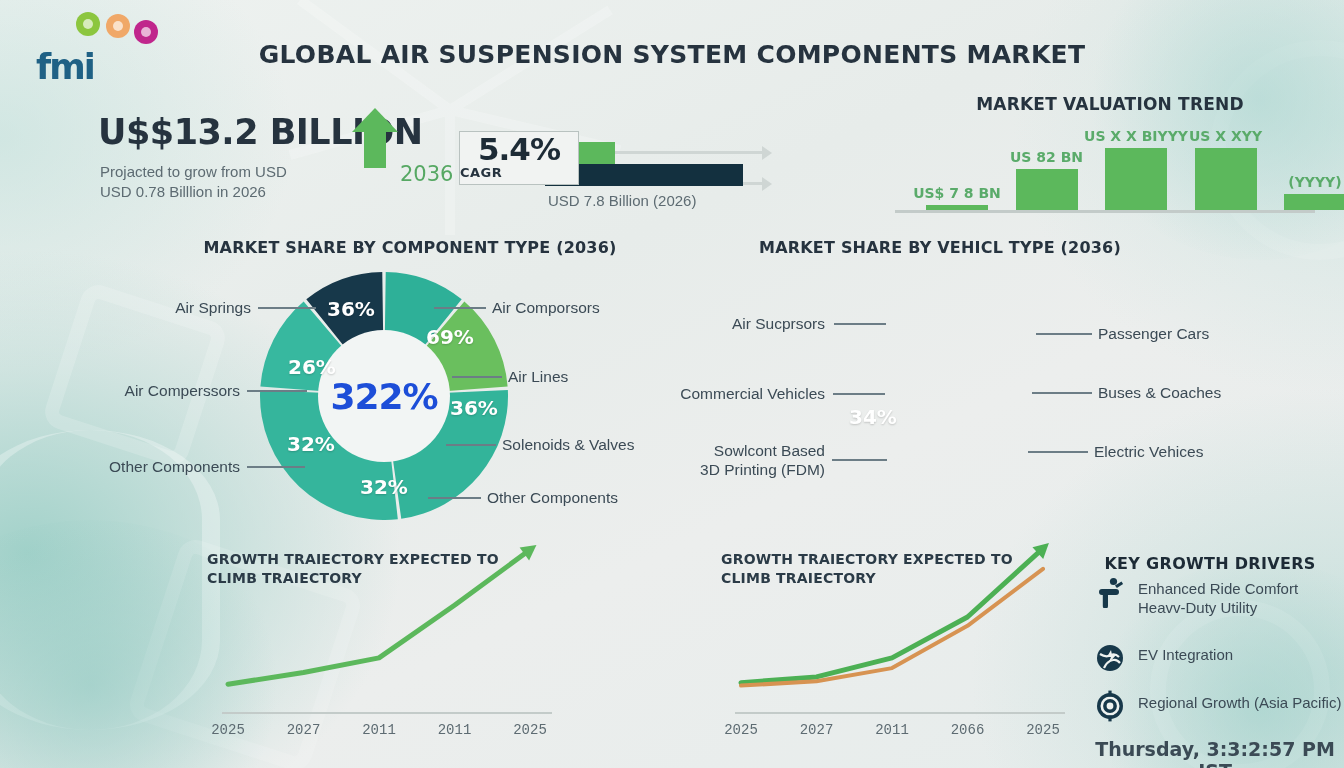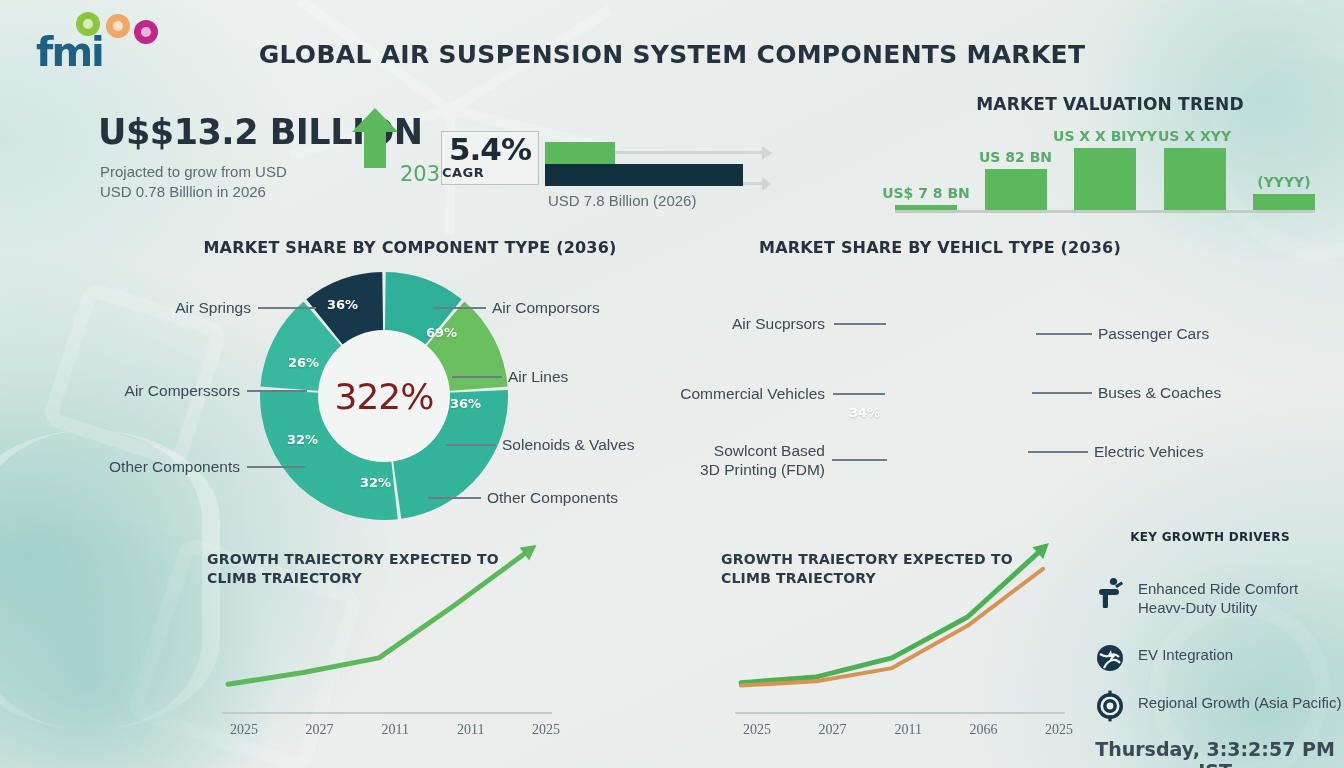--- a/index.html
+++ b/index.html
@@ -38,23 +38,23 @@
     border-right:18px solid rgba(255,255,255,.30);
     border-radius:50% / 30%;
   }
   .tint { position:absolute; border-radius:50%; pointer-events:none; }
 
   
   .logo { position:absolute; left:30px; top:12px; width:120px; height:62px; }
   .logo .dot { position:absolute; width:24px; height:24px; border-radius:50%; }
   .logo .dot i { position:absolute; left:7px; top:7px; width:10px;height:10px;border-radius:50%;background:#fff; opacity:.65;}
   .logo .word {
-    position:absolute; left:6px; top:22px;
+    position:absolute; left:6px; top:37px;
     font-family:"DejaVu Sans", sans-serif;
-    font-weight:bold; font-size:40px; letter-spacing:-2px;
+    font-weight:bold; font-size:35px; letter-spacing:-2px;
     color:#1f6185; line-height:36px;
   }
   .title {
     position:absolute; left:0; top:40px; width:1344px; text-align:center;
     font-family:"DejaVu Sans", sans-serif;
     font-weight:bold; font-size:25px; letter-spacing:.3px;
     color:#26333f;
   }
 
   
@@ -72,21 +72,21 @@
   .arrowup .head {
     position:absolute; left:0; top:0; width:0;height:0;
     border-left:23px solid transparent; border-right:23px solid transparent;
     border-bottom:24px solid #5cb85c;
   }
   .arrowyear {
     position:absolute; left:400px; top:130px;
     font-size:21px; color:#56a863; font-family:"DejaVu Sans",sans-serif;margin-top:32px;
   }
   .cagrbox {
-    position:absolute; left:441px; top:131px; width:98px; height:54px;
+    position:absolute; left:459px; top:131px; width:120px; height:54px;
     background:#f1f3f2; border:1px solid #b9c2c0;
     text-align:center; z-index:4;
   }
   .cagrbox .pct {
     font-family:"DejaVu Sans", sans-serif; font-weight:bold;
     font-size:31px; color:#1d2b36; line-height:34px; letter-spacing:-1px;
   }
   .cagrbox .lbl {
     font-family:"DejaVu Sans", sans-serif; font-weight:bold;
     font-size:13px; color:#26333f; line-height:13px; letter-spacing:.5px;
@@ -106,72 +106,72 @@
   }
 
   
   .mvt-title {
     position:absolute; left:880px; top:94px; width:460px; text-align:center;
     font-family:"DejaVu Sans",sans-serif; font-weight:bold; font-size:17px;
     color:#26333f; letter-spacing:.2px;
   }
   .mvt { position:absolute; left:895px; top:128px; width:420px; height:85px; }
   .mvt .axis { position:absolute; left:0; bottom:0; width:420px; height:3px; background:#c3cbc9; }
-  .mvt .col { position:absolute; bottom:3px; width:62px; }
+  .mvt .col { position:absolute; bottom:3px; width:62px;margin-left:31px; }
   .mvt .bar { width:62px; background:#5cb85c; position:absolute; bottom:0; }
   .mvt .cap {
     position:absolute; width:150px; left:-44px; text-align:center;
     font-family:"DejaVu Sans",sans-serif; font-weight:bold;
     font-size:14px; color:#5aab6a; white-space:nowrap;
   }
 
   
   .sec-title {
     position:absolute;
     font-family:"DejaVu Sans",sans-serif; font-weight:bold; font-size:16px;
     color:#26333f; letter-spacing:.2px; text-align:center;
   }
   .donutwrap { position:absolute; }
   .hole {
     position:absolute; border-radius:50%; background:#f2f5f4;
     display:flex; align-items:center; justify-content:center;
-    font-family:"DejaVu Sans",sans-serif; font-weight:normal;
-    color:#7f1d1d; letter-spacing:-1px;
+    font-family:"DejaVu Sans",sans-serif; font-weight:bold;
+    color:#1d4ed8; letter-spacing:-1px;
   }
   .slicepct {
     position:absolute; color:#ffffff; font-weight:bold;
-    font-family:"DejaVu Sans",sans-serif; font-size:13px;
+    font-family:"DejaVu Sans",sans-serif; font-size:20px;
     text-shadow:0 1px 2px rgba(0,0,0,.18);
   }
   .lbl {
     position:absolute; font-size:15.5px; color:#3b4a55;
     white-space:nowrap; line-height:19px;
   }
   .lbl.r { text-align:left; }
   .lbl.l { text-align:right; }
   .leader { position:absolute; height:2px; background:#6c7d86; }
 
   
   .traj-title {
     position:absolute;
     font-family:"DejaVu Sans",sans-serif; font-weight:bold; font-size:14px;
     color:#2b3b47; line-height:19px; letter-spacing:.2px;
   }
   .traj { position:absolute; }
   .traj .xaxis { position:absolute; left:0; bottom:24px; width:100%; height:2px; background:#c3cbc9; }
   .traj .tick {
-    position:absolute; bottom:0; width:60px; text-align:right;
-    font-size:14px; color:#5d6b72; font-family:Liberation Serif, serif;
+    position:absolute; bottom:0; width:60px; text-align:center;
+    font-size:14px; color:#5d6b72; font-family:Liberation Mono, monospace;
   }
   .traj svg { position:absolute; left:0; top:0; }
 
   
   .kgd-title {
-    position:absolute; left:1090px; top:530px; width:240px; text-align:center;
-    font-family:"DejaVu Sans",sans-serif; font-weight:bold; font-size:12px;
+    position:absolute; left:1090px; top:554px; width:240px; text-align:center;
+    font-family:"DejaVu Sans",sans-serif; font-weight:bold; font-size:16px;
     color:#1d2b36; letter-spacing:.3px;
   }
   .kgd-item { position:absolute; left:1094px; display:flex; align-items:flex-start; gap:12px; }
   .kgd-ico { width:32px; height:32px; flex:0 0 32px; position:relative; color:#17384a; }
   .kgd-txt { font-size:15px; color:#3b4a55; line-height:19px; padding-top:3px; }
   .stamp {
     position:absolute; left:1090px; top:738px; width:250px; text-align:center;
     font-family:"DejaVu Sans",sans-serif; font-weight:bold; font-size:19px;
     color:#3b4a55;
   }

